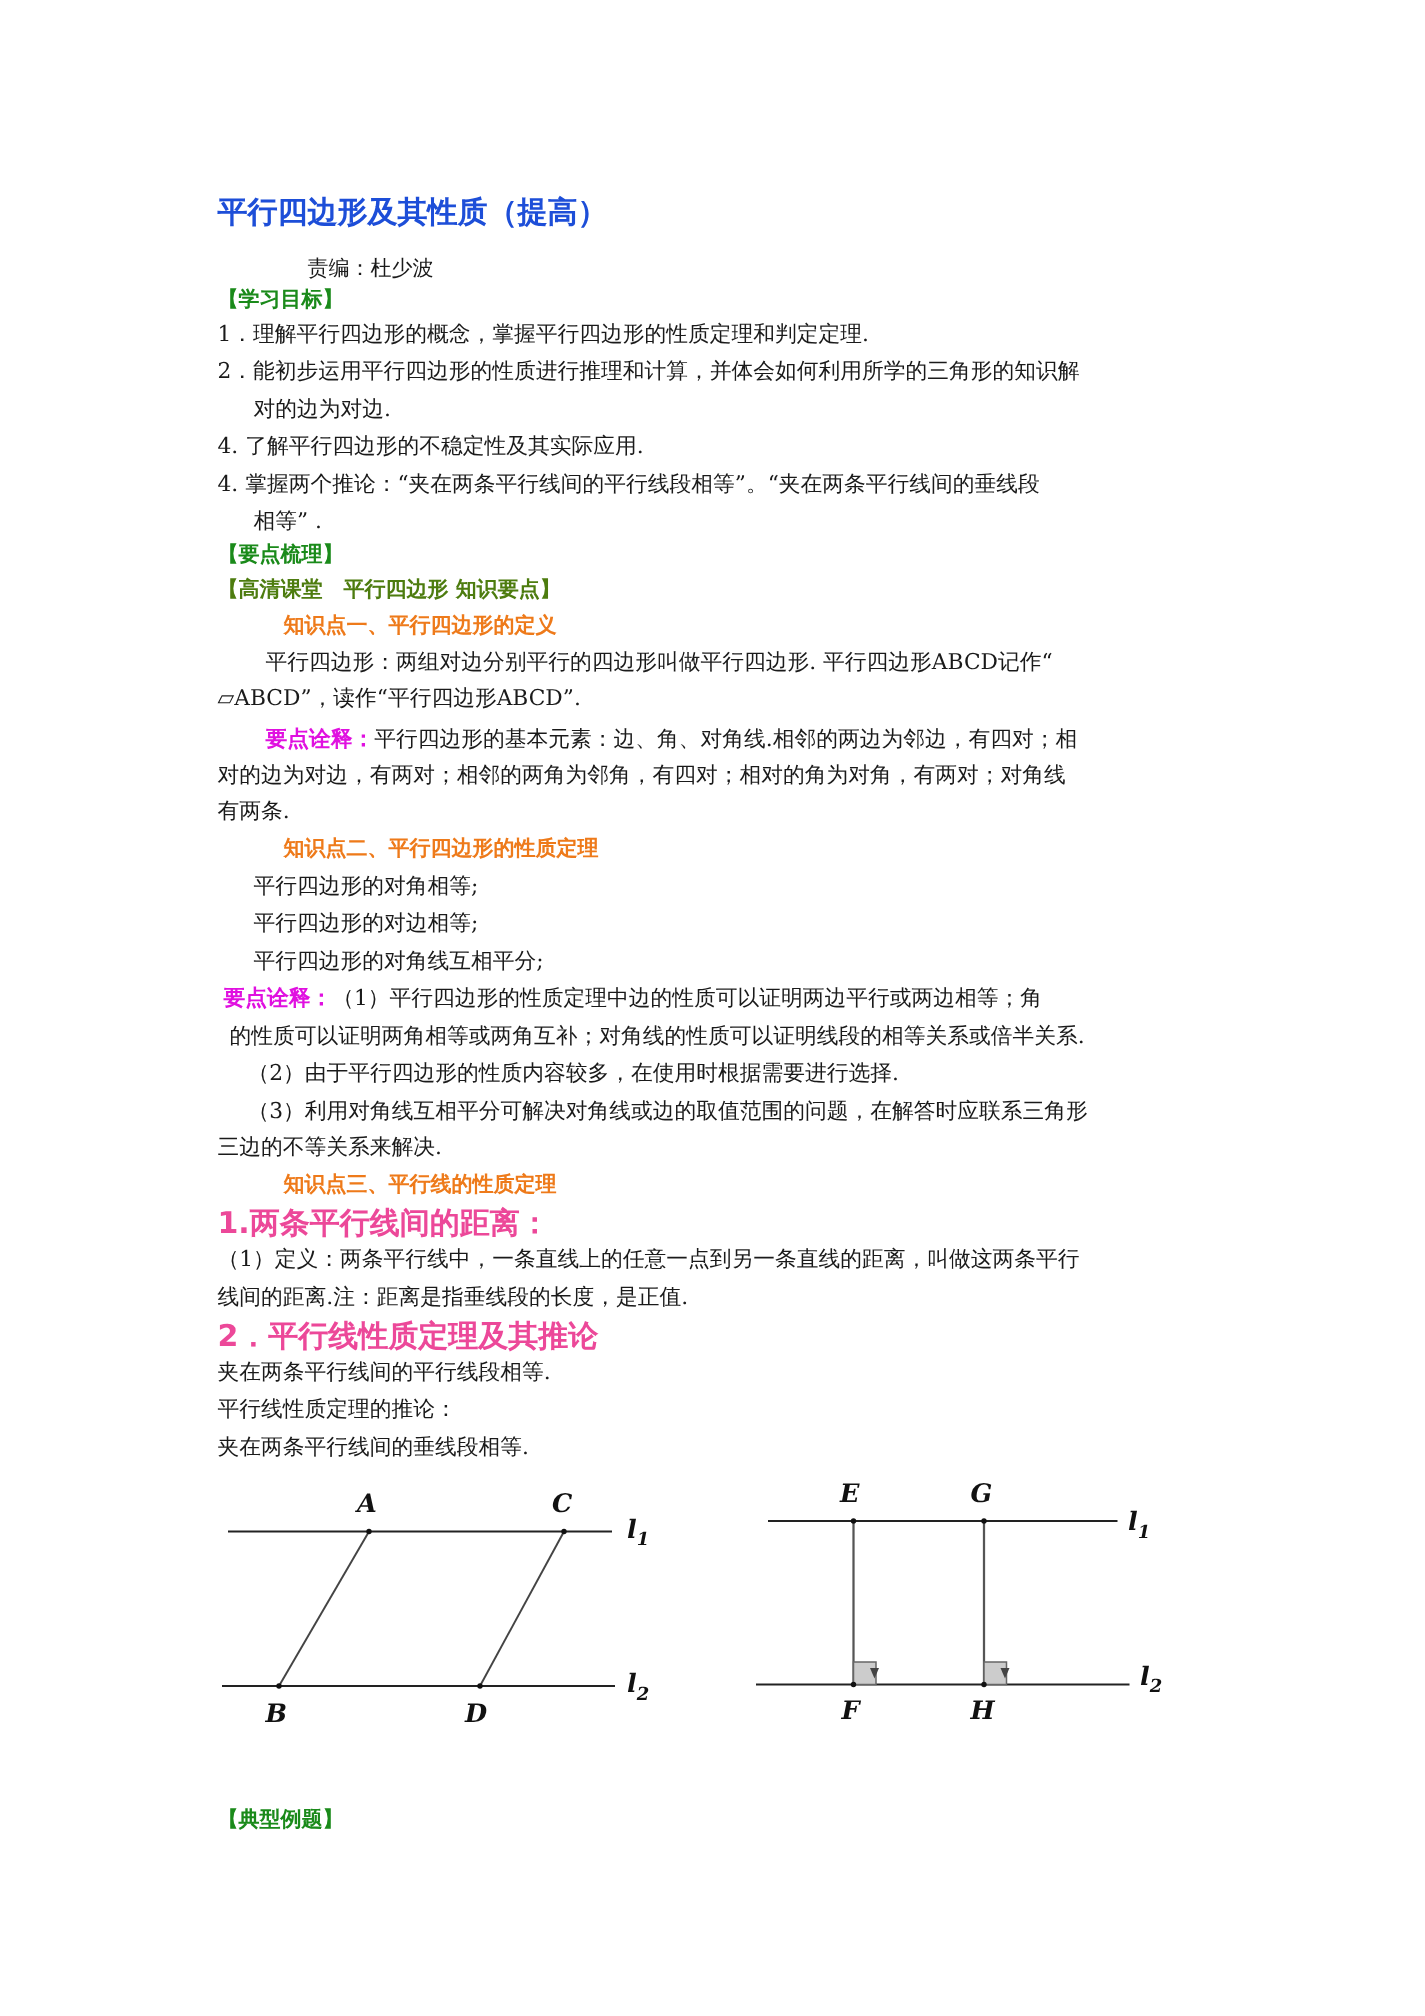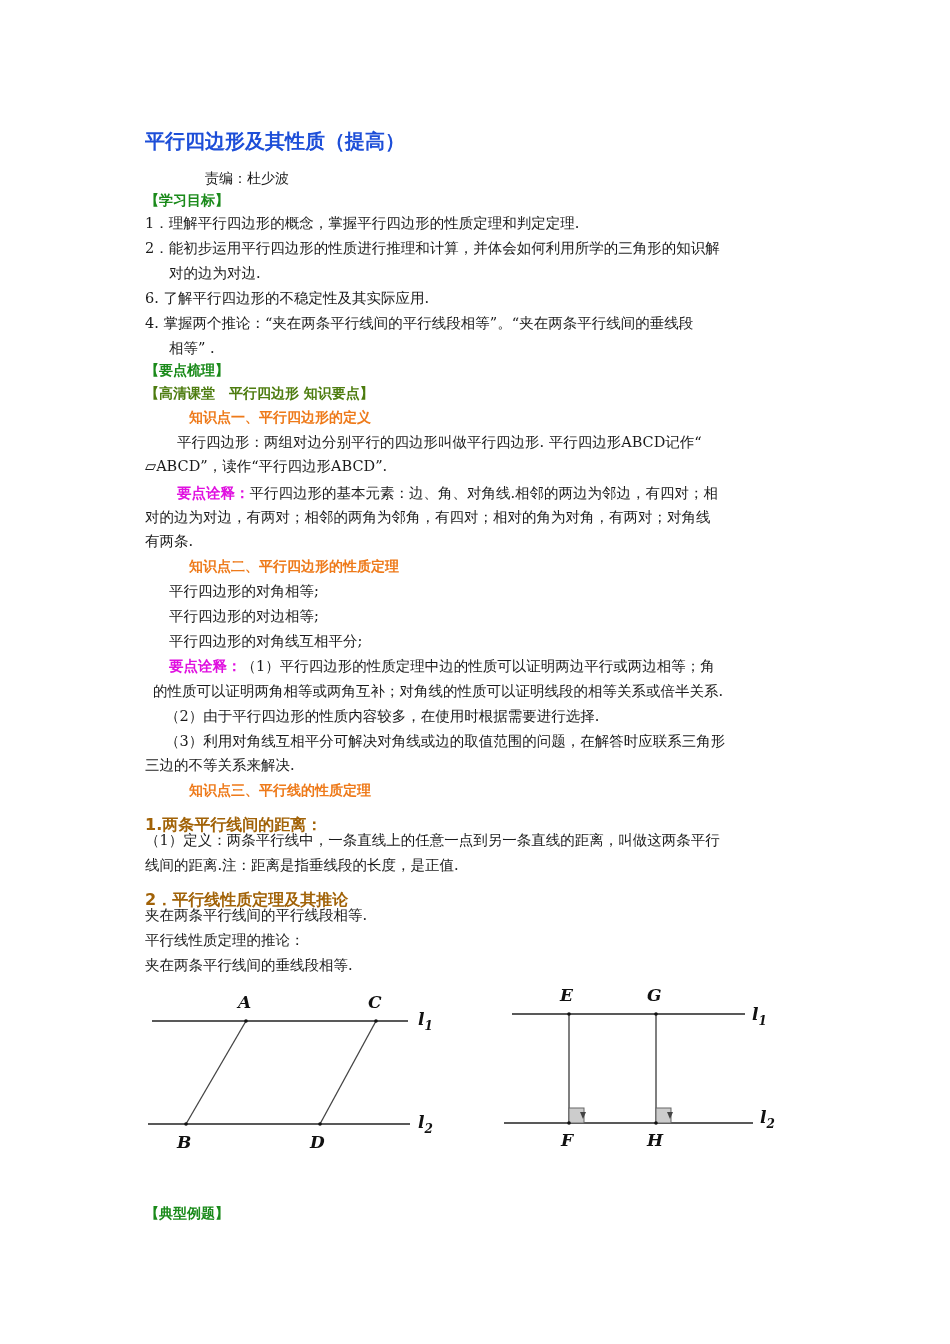--- a/index.html
+++ b/index.html
@@ -6,57 +6,57 @@
   body { width:950px; height:1344px; position:relative; overflow:hidden;
          font-family:"DejaVu Serif", "Liberation Serif", serif; color:#1a1a1a; }
   .page { position:absolute; left:145px; top:0; width:665px; }
   .title { position:absolute; left:0; width:665px; top:128px; 
            font-family:"DejaVu Sans","Liberation Sans",sans-serif; font-weight:bold; font-size:20px; color:#1d4ed8; }
   .author { position:absolute; left:0; width:665px; top:170px; font-size:14px; padding-left:60px; box-sizing:border-box;}
   .line { position:absolute; left:0; font-size:14.5px; white-space:nowrap; line-height:20px; }
   .h-green { color:#1a8a1a; font-weight:bold; font-family:"DejaVu Sans","Liberation Sans",sans-serif; font-size:14px;text-align:right; }
   .h-red { color:#4d7c0f; font-weight:bold; font-family:"DejaVu Sans","Liberation Sans",sans-serif; font-size:14px; }
   .h-orange { color:#ee7a1a; font-weight:bold; font-family:"DejaVu Sans","Liberation Sans",sans-serif; font-size:14px;margin-left:44px; }
-  .h-blue { color:#a16207; font-weight:bold; font-family:"DejaVu Sans","Liberation Sans",sans-serif; font-size:16px;margin-top:10px; }
+  .h-blue { color:#ec4899; font-weight:bold; font-family:"DejaVu Sans","Liberation Sans",sans-serif; font-size:20px; }
   .magenta { color:#e010e0; font-weight:bold; font-family:"DejaVu Sans","Liberation Sans",sans-serif;text-align:right; }
   .fig { position:absolute; }
   .fig text { font-family:"DejaVu Serif","Liberation Serif",serif; font-style:italic; font-weight:bold; font-size:17px; fill:#111; }
 </style>
 </head>
 <body>
 
 <div class="page">
   <div class="title">平行四边形及其性质（提高）</div>
   <div class="author">责编：杜少波</div>
 
   <div class="line h-green" style="top:190px">【学习目标】</div>
   <div class="line" style="top:213px">1．理解平行四边形的概念，掌握平行四边形的性质定理和判定定理.</div>
   <div class="line" style="top:238px">2．能初步运用平行四边形的性质进行推理和计算，并体会如何利用所学的三角形的知识解</div>
   <div class="line" style="top:263px;left:24px">对的边为对边.</div>
-  <div class="line" style="top:288px">6. 了解平行四边形的不稳定性及其实际应用.</div>
+  <div class="line" style="top:288px">4. 了解平行四边形的不稳定性及其实际应用.</div>
   <div class="line" style="top:313px">4. 掌握两个推论：“夹在两条平行线间的平行线段相等”。“夹在两条平行线间的垂线段</div>
   <div class="line" style="top:338px;left:24px">相等” .</div>
 
   <div class="line h-green" style="top:360px">【要点梳理】</div>
   <div class="line h-red" style="top:383px">【高清课堂　平行四边形 知识要点】</div>
   <div class="line h-orange" style="top:407px">知识点一、平行四边形的定义</div>
   <div class="line" style="top:432px;left:32px">平行四边形：两组对边分别平行的四边形叫做平行四边形. 平行四边形ABCD记作“</div>
   <div class="line" style="top:456px">▱ABCD”，读作“平行四边形ABCD”.</div>
 
   <div class="line" style="top:483px;left:32px">
     <span class="magenta">要点诠释：</span><span>平行四边形的基本元素：边、角、对角线.相邻的两边为邻边，有四对；相</span>
   </div>
   <div class="line" style="top:507px">对的边为对边，有两对；相邻的两角为邻角，有四对；相对的角为对角，有两对；对角线</div>
   <div class="line" style="top:531px">有两条.</div>
 
   <div class="line h-orange" style="top:556px">知识点二、平行四边形的性质定理</div>
   <div class="line" style="top:581px;left:24px">平行四边形的对角相等;</div>
   <div class="line" style="top:606px;left:24px">平行四边形的对边相等;</div>
   <div class="line" style="top:631px;left:24px">平行四边形的对角线互相平分;</div>
-  <div class="line" style="top:656px;left:24px">
+  <div class="line" style="top:656px;left:4px">
     <span class="magenta">要点诠释：</span><span>（1）平行四边形的性质定理中边的性质可以证明两边平行或两边相等；角</span>
   </div>
   <div class="line" style="top:681px;left:8px">的性质可以证明两角相等或两角互补；对角线的性质可以证明线段的相等关系或倍半关系.</div>
   <div class="line" style="top:706px;left:20px">（2）由于平行四边形的性质内容较多，在使用时根据需要进行选择.</div>
   <div class="line" style="top:731px;left:20px">（3）利用对角线互相平分可解决对角线或边的取值范围的问题，在解答时应联系三角形</div>
   <div class="line" style="top:755px">三边的不等关系来解决.</div>
 
   <div class="line h-orange" style="top:780px">知识点三、平行线的性质定理</div>
   <div class="line h-blue" style="top:805px">1.两条平行线间的距离：</div>
   <div class="line" style="top:830px">（1）定义：两条平行线中，一条直线上的任意一点到另一条直线的距离，叫做这两条平行</div>

